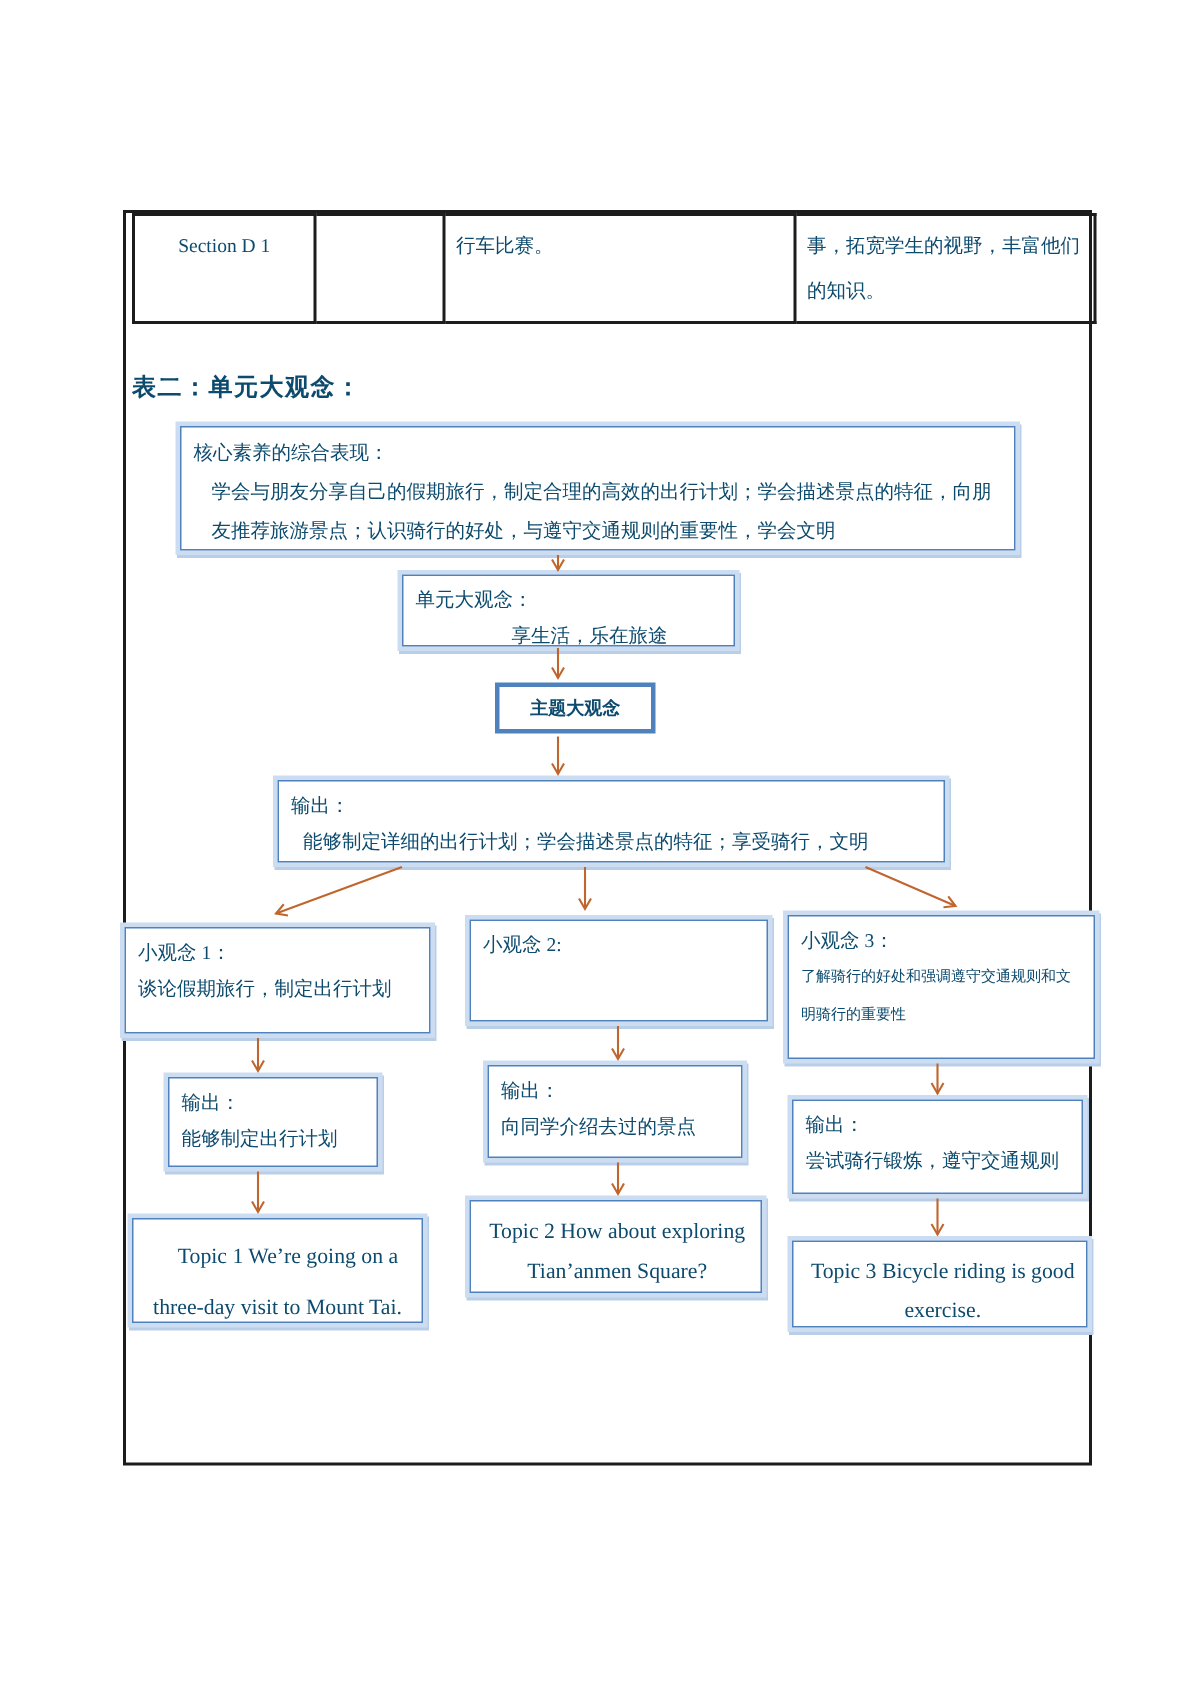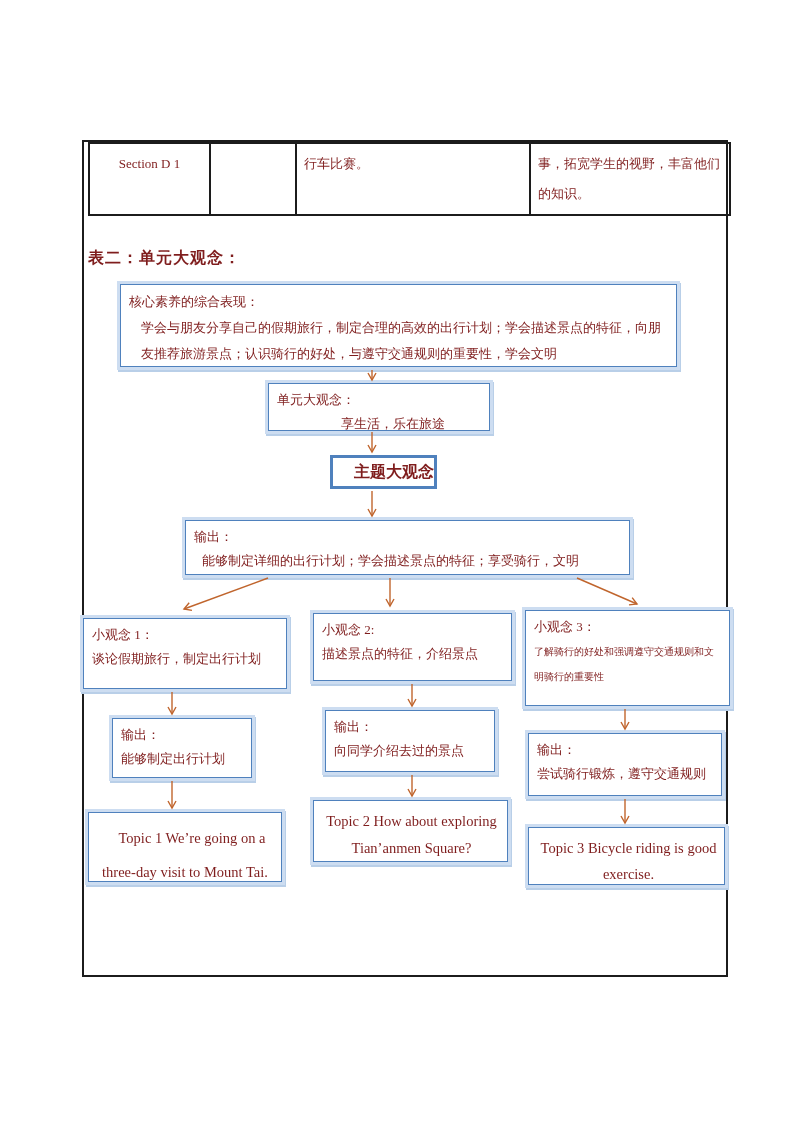--- a/index.html
+++ b/index.html
@@ -1,19 +1,19 @@
 <!DOCTYPE html>
 <html><head>
 <meta charset="utf-8">
 <style>
   * { margin:0; padding:0; box-sizing:border-box; }
   html,body { background:#fff; }
   .page {
     position:relative; width:794px; height:1123px; background:#ffffff;
-    font-family:"Liberation Serif", serif; color:#7f1d1d; overflow:hidden;
+    font-family:"Liberation Serif", serif; color:#0c4a6e; overflow:hidden;
   }
   .page-border {
     position:absolute; left:82px; top:140px; width:646px; height:837px;
     border:2px solid #1c1c1c;
   }
   
   .doc-table {
     position:absolute; left:88px; top:142px; width:641px;
     border-collapse:collapse; table-layout:fixed;
   }
@@ -35,21 +35,21 @@
     box-shadow:0 0 0 3px #cdddf1, 1px 2px 0 3px #b9cfe8;
     overflow:hidden; font-size:13px; line-height:24px;
   }
   .wbox .bt { padding:4px 8px 0 8px; }
   .wbox .bb { padding:0 8px 0 8px; }
   .core-box .bb { padding-left:20px; }
   .unit-box .bb { padding-left:72px; }
   .outmain-box .bb { padding-left:16px; }
   .theme-box {
     position:absolute; background:#fff; border:3px solid #4f81bd;
-    font-weight:bold; font-size:16px; text-align:right; line-height:28px;
+    font-weight:bold; font-size:12px; text-align:center; line-height:28px;
     font-family:"Liberation Serif", serif;
   }
   .concept3-body { font-size:10px; line-height:25px; }
   .topic-box {
     position:absolute; background:#fff; border:1px solid #4f81bd;
     box-shadow:0 0 0 3px #cdddf1, 1px 2px 0 3px #b9cfe8;
     font-family:"Liberation Serif", serif; font-size:14.5px; overflow:hidden;text-align:center;
   }
   .topic1 { line-height:34px; padding:8px 6px 0 6px; text-indent:14px; }
   .topic2 { line-height:27px; padding:7px 6px 0 8px; }
@@ -99,21 +99,20 @@
     <div class="bb">能够制定详细的出行计划；学会描述景点的特征；享受骑行，文明</div>
   </div>
 
   <div class="wbox" style="left:83px; top:618px; width:204px; height:71px;">
     <div class="bt">小观念 1：</div>
     <div class="bb">谈论假期旅行，制定出行计划</div>
   </div>
 
   <div class="wbox" style="left:313px; top:613px; width:199px; height:68px;">
     <div class="bt">小观念 2:</div>
-    <div class="bb">描述景点的特征，介绍景点</div>
   </div>
 
   <div class="wbox" style="left:525px; top:610px; width:205px; height:96px;">
     <div class="bt">小观念 3：</div>
     <div class="bb concept3-body">了解骑行的好处和强调遵守交通规则和文明骑行的重要性</div>
   </div>
 
   <div class="wbox" style="left:112px; top:718px; width:140px; height:60px;">
     <div class="bt">输出：</div>
     <div class="bb">能够制定出行计划</div>

